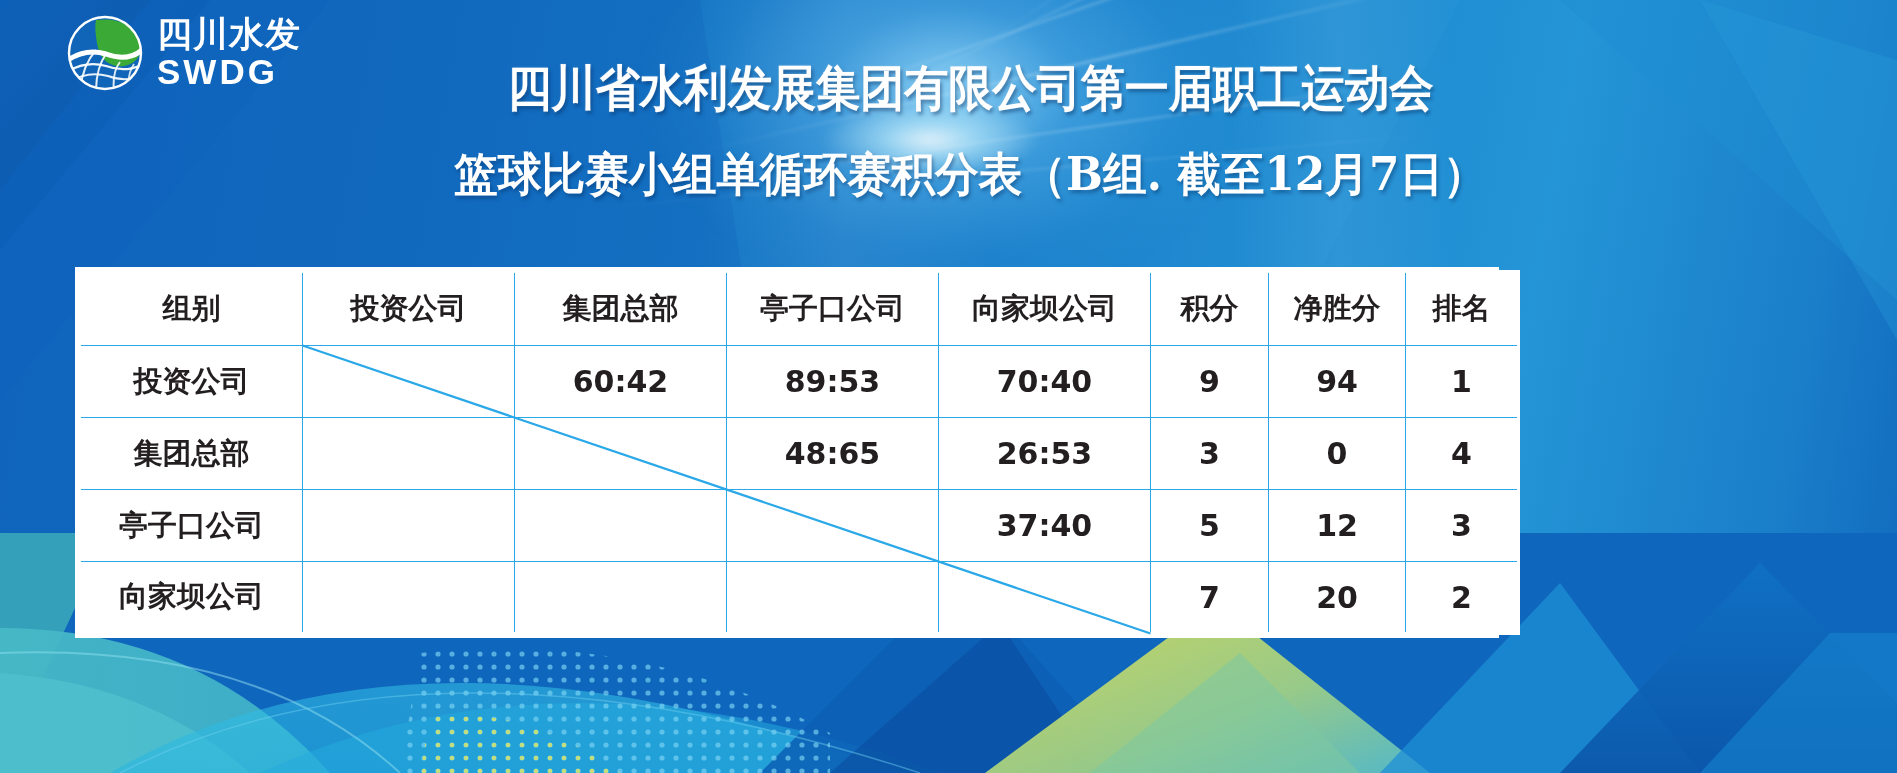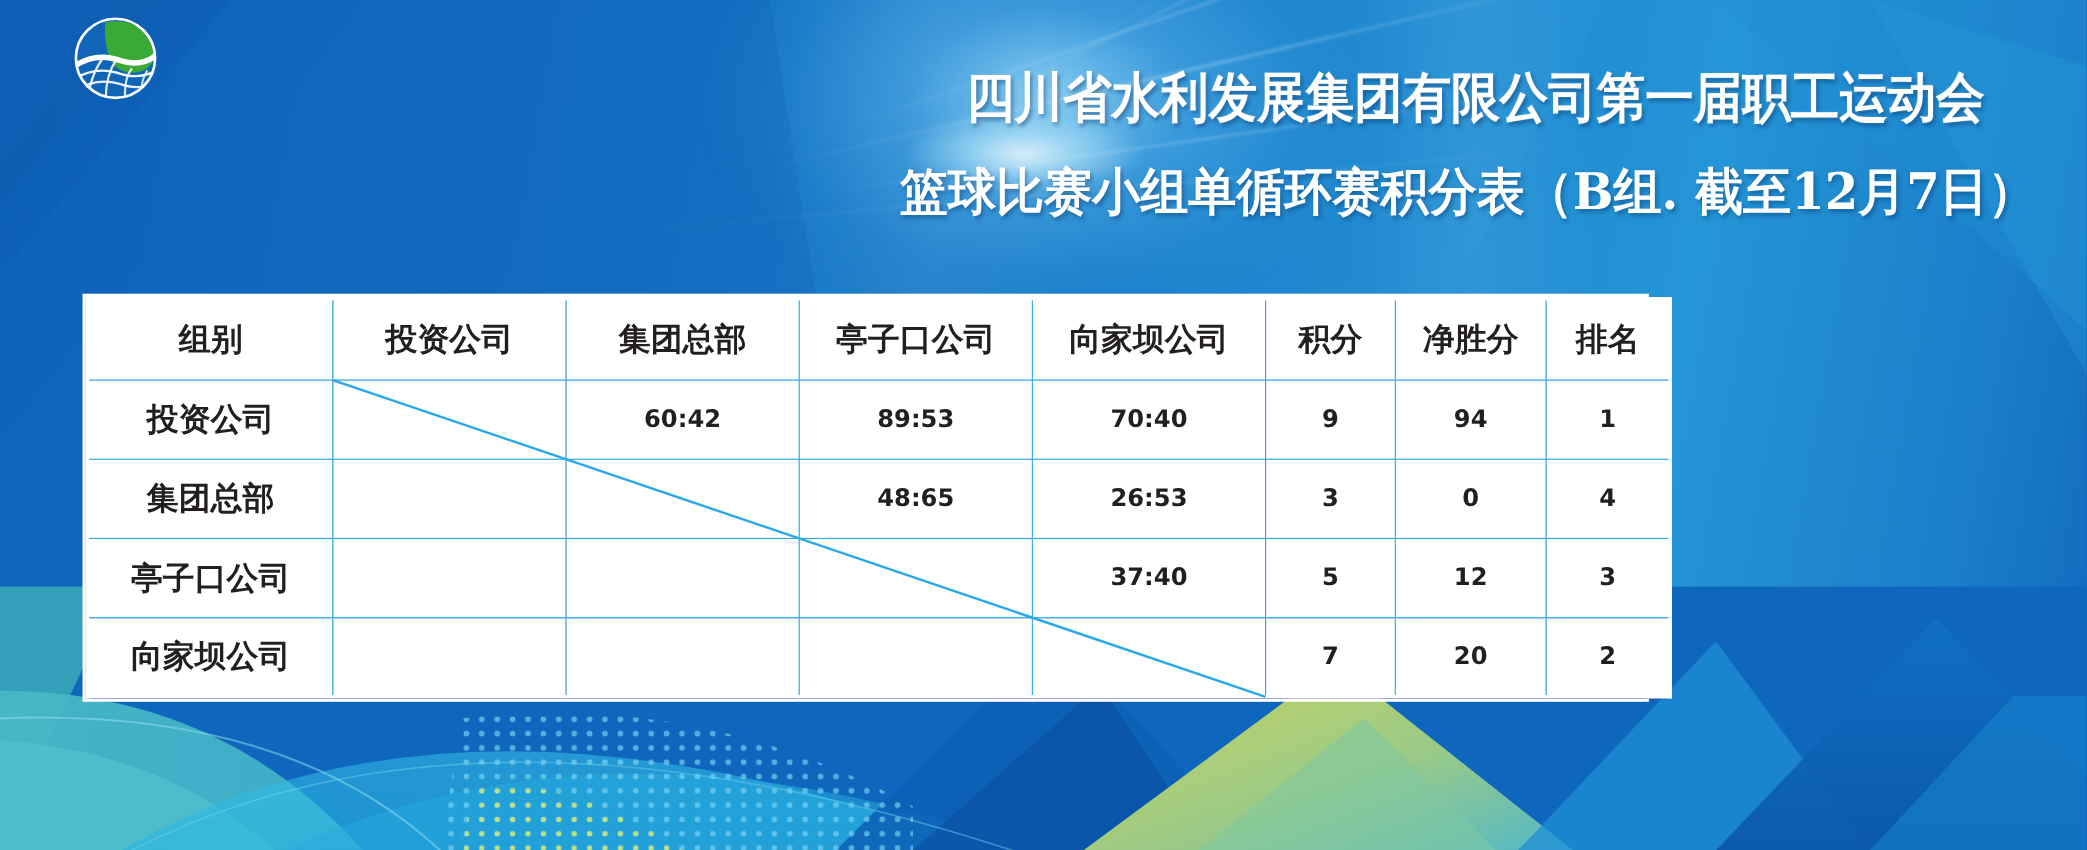--- a/index.html
+++ b/index.html
@@ -51,53 +51,53 @@
     font-size:35px; font-weight:bold; color:#fff; letter-spacing:1px;
     white-space:nowrap;
   }
   .logo-en {
     font-family:"Liberation Sans",sans-serif;
     font-size:35px; font-weight:bold; color:#fff; letter-spacing:3px;
     margin-top:2px;
   }
 
   
-  #title-block { position:absolute; left:0; right:0; top:0; z-index:6; text-align:right;margin-left:44px; }
+  #title-block { position:absolute; left:0; right:0; top:0; z-index:6; text-align:center;margin-left:44px; }
   .title-main {
     font-family:"DejaVu Sans","Liberation Sans",sans-serif;
     font-size:49px; font-weight:bold; color:#ffffff;
     letter-spacing:0px; margin-top:56px;
     transform:scaleX(.90); transform-origin:center;
     text-shadow:2px 3px 4px rgba(0,40,90,.45), 0 0 2px rgba(255,255,255,.35);
     white-space:nowrap;
   }
   .title-sub {
     font-family:"DejaVu Serif","Liberation Serif",serif;
     font-size:46px; font-weight:bold; color:#ffffff;
     margin-top:22px;
     transform:scaleX(.95); transform-origin:center;
     text-shadow:2px 3px 4px rgba(0,40,90,.4);
     white-space:nowrap;
   }
 
   
   #table-wrap { position:absolute; left:78px; top:270px; width:1418px; z-index:7; }
   table.score {
-    width:100%; border-collapse:collapse; background:#6d28d9;
+    width:100%; border-collapse:collapse; background:#be185d;
     table-layout:fixed;
   }
   table.score td, table.score th {
     border:1.6px solid #2aa8e8;
     text-align:center; vertical-align:middle;
     color:#231f20; background:#ffffff;
     font-family:"DejaVu Sans","Liberation Sans",sans-serif;
     font-weight:bold;
   }
   table.score thead th { height:74px; font-size:29px; }
-  table.score tbody td { height:72px; font-size:22px; }
+  table.score tbody td { height:72px; font-size:30px; }
   table.score tbody td.team { font-size:29px; }
   
   table.score { outline:none; }
   #table-wrap { box-shadow:0 0 0 3px #ffffff; }
   .tb-outer { border:3px solid #ffffff; }
 
   
   col.c-team  { width:223px; }
   col.c-opp   { width:212px; }
   col.c-pts   { width:118px; }
@@ -224,20 +224,24 @@
         <path d="M-2 60 Q18 46 40 52 Q62 60 80 48" fill="none" stroke="#ffffff" stroke-width="2.2" opacity=".95"></path>
         <path d="M0 70 Q20 56 42 62 Q64 70 80 58" fill="none" stroke="#ffffff" stroke-width="2" opacity=".9"></path>
         <path d="M14 78 Q16 52 30 36" fill="none" stroke="#ffffff" stroke-width="2" opacity=".9"></path>
         <path d="M30 78 Q30 54 40 40" fill="none" stroke="#ffffff" stroke-width="2" opacity=".9"></path>
         <path d="M48 78 Q46 58 54 48" fill="none" stroke="#ffffff" stroke-width="2" opacity=".85"></path>
         <path d="M64 78 Q60 62 68 50" fill="none" stroke="#ffffff" stroke-width="1.8" opacity=".8"></path>
       </g>
       <circle cx="39" cy="39" r="36" fill="none" stroke="#ffffff" stroke-width="2.4"></circle>
     </svg>
   </div>
+  <div class="logo-text">
+    <div class="logo-cn">四川水发</div>
+    <div class="logo-en">SWDG</div>
+  </div>
 </div>
 
 <div id="title-block">
   <div class="title-main">四川省水利发展集团有限公司第一届职工运动会</div>
   <div class="title-sub">篮球比赛小组单循环赛积分表（B组. 截至12月7日）</div>
 </div>
 
 <div id="table-wrap">
   <table class="score tb-outer">
     <colgroup>

